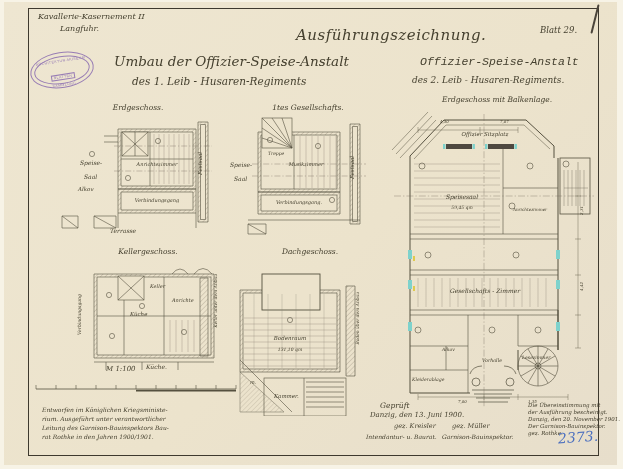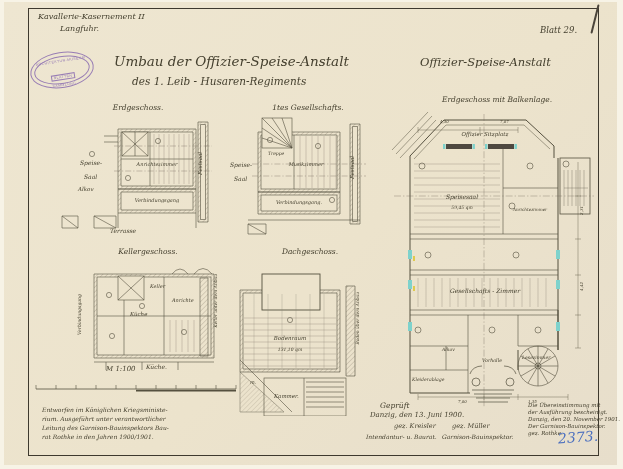--- a/index.html
+++ b/index.html
@@ -40,26 +40,28 @@
   <span class="lbl" style="left:38px;top:13px;font-size:8px;">Kavallerie-Kasernement II</span>
   <span class="lbl" style="left:60px;top:25px;font-size:8px;">Langfuhr.</span>
 
   <div class="stamp">
     <div class="inner"></div>
     <div class="t" style="margin-top:6px;">ARCHITEKTUR-MUSEUM</div>
     <div class="t" style="margin-top:2px;border:.6px solid #8a6cb0;display:inline-block;padding:0 2px;">BLATTEN</div>
     <div class="t" style="margin-top:1px;">SAMMLUNG</div>
   </div>
 
+  <span class="lbl" style="left:296px;top:28px;font-size:15px;letter-spacing:.5px;">Ausführungszeichnung.</span>
   <span class="lbl" style="left:540px;top:26px;font-size:8.5px;">Blatt 29.</span>
   <div class="penmark"></div>
 
   <span class="lbl" style="left:114px;top:54px;font-size:13.5px;">Umbau der Offizier-Speise-Anstalt</span>
   <span class="lbl" style="left:132px;top:76px;font-size:10.5px;">des 1.  Leib - Husaren-Regiments</span>
-  <span class="lbl" style="left:420px;top:56px;font-size:11.5px;">Offizier-Speise-Anstalt</span>
+  <span class="lbl" style="left:420px;top:56px;font-size:11.5px;font-family:Liberation Mono, monospace;">Offizier-Speise-Anstalt</span>
+  <span class="lbl" style="left:412px;top:76px;font-size:9px;">des 2.  Leib - Husaren-Regiments.</span>
 
   <div class="plan" style="left:58px;top:104px;width:158px;height:136px;">
     <span class="lbl c" style="left:38px;top:0;width:84px;font-size:7.5px;">Erdgeschoss.</span>
     <svg style="top:12px;" width="158" height="124" viewBox="0 0 158 124">
       <g stroke="#55503f" stroke-width="0.6" fill="none">
         <path fill="url(#hatch)" fill-rule="evenodd" d="M60,13 H138 V73 H60 Z M63,16 H135 V70 H63 Z"></path>
         <path fill="url(#hatch)" fill-rule="evenodd" d="M60,73 H138 V97 H60 Z M63,76 H135 V94 H63 Z"></path>
         <path fill="url(#hatch)" fill-rule="evenodd" d="M140,6 H150 V106 H140 Z M142.5,8.5 H147.5 V103.5 H142.5 Z"></path>
         <rect x="64" y="16" width="26" height="24" fill="#ece3cc"></rect>
         <path d="M64,16 L90,40 M90,16 L64,40 M77,16 V40"></path>

